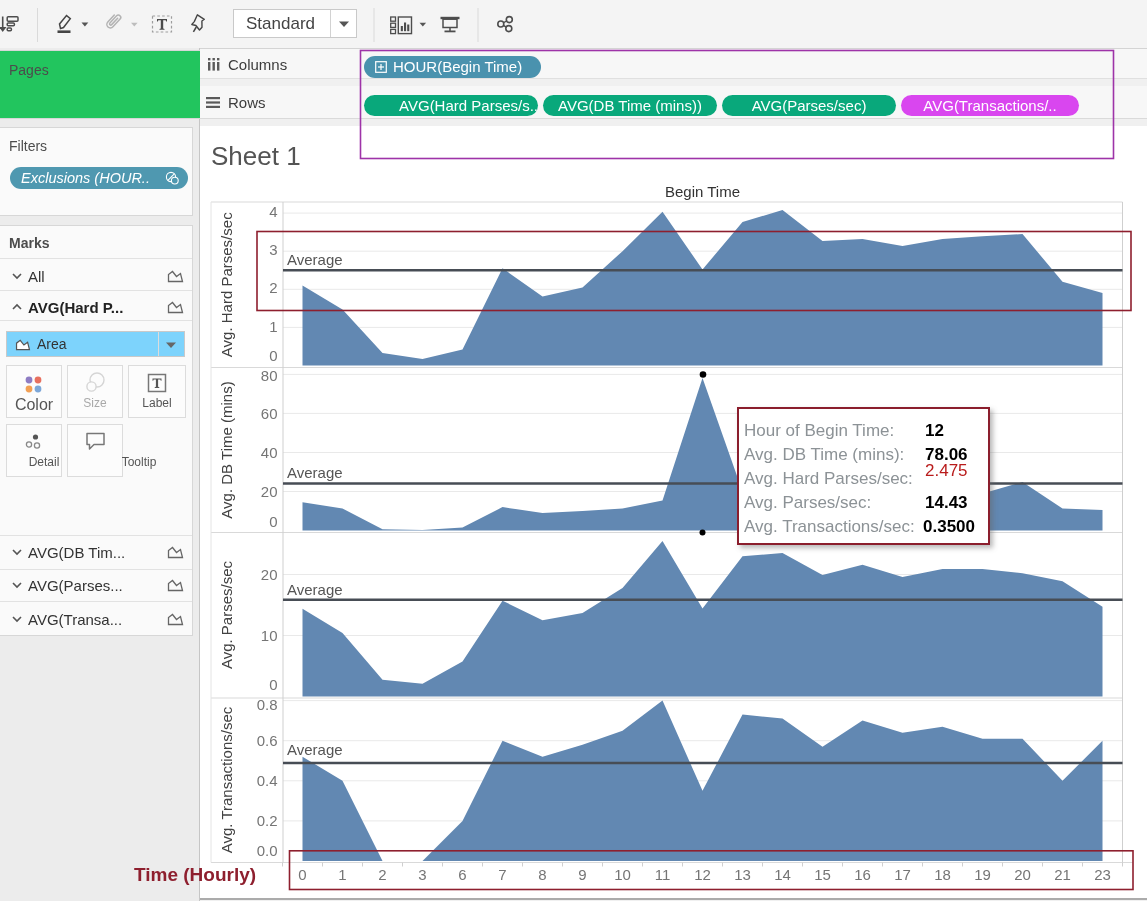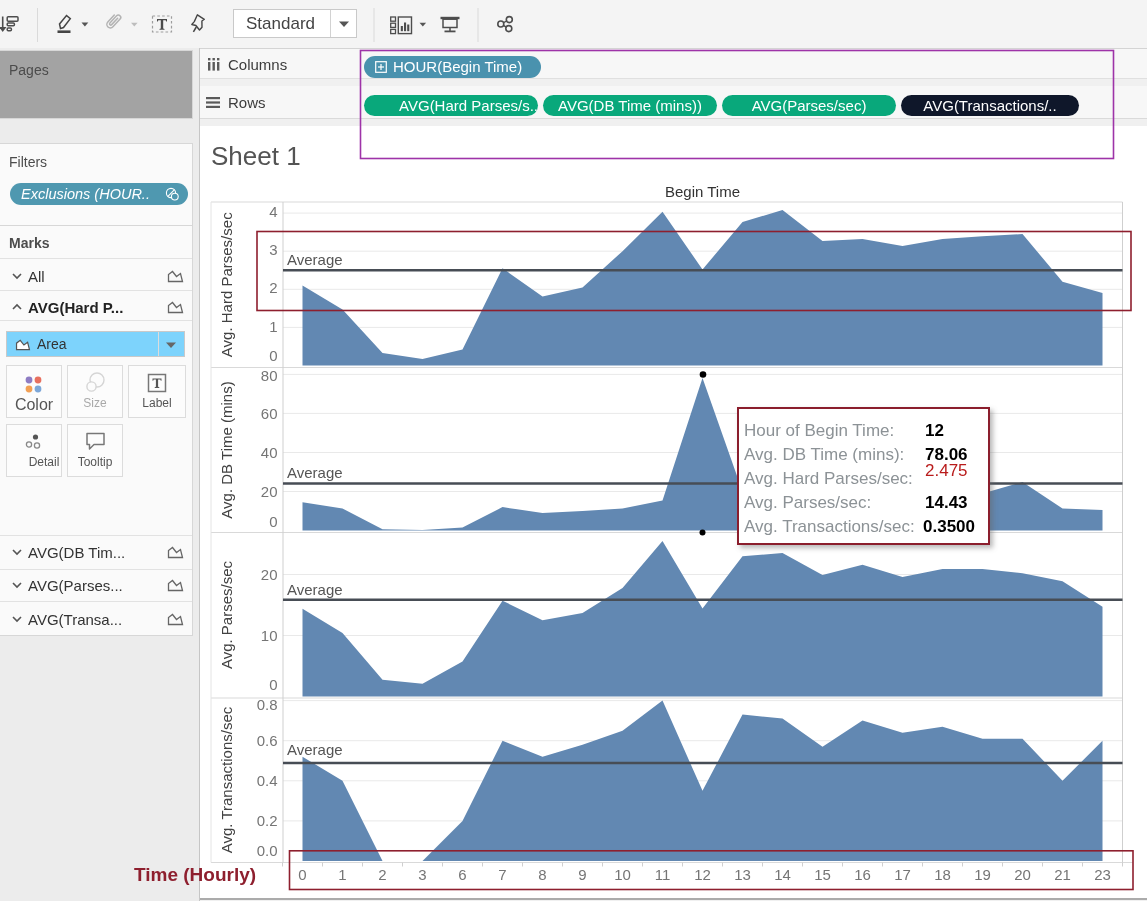--- a/index.html
+++ b/index.html
@@ -59,25 +59,25 @@
 
   <circle cx="509.3" cy="19.6" r="3" fill="none" stroke="#4d4d4d" stroke-width="1.6"></circle>
   <circle cx="500.8" cy="24" r="3" fill="none" stroke="#4d4d4d" stroke-width="1.6"></circle>
   <circle cx="508.8" cy="28.6" r="3" fill="none" stroke="#4d4d4d" stroke-width="1.6"></circle>
   <line x1="506.6" y1="21" x2="503.6" y2="22.7" stroke="#4d4d4d" stroke-width="1.4"></line>
   <line x1="503.5" y1="25.4" x2="506.2" y2="27.2" stroke="#4d4d4d" stroke-width="1.4"></line>
 </svg>
 
 <div class="abs" style="left:0;top:48px;width:199px;height:853px;background:#ececec;border-right:1px solid #c6c6c6;"></div>
 
-<div class="abs" style="left:0;top:50px;width:192px;height:67px;background:#a3a3a3;border:1px solid #d7d7d7;border-left:none;">
+<div class="abs" style="left:0;top:50px;width:192px;height:67px;background:#22c55e;border:1px solid #d7d7d7;border-left:none;padding-left:36px;">
   <div class="abs" style="left:9px;top:11px;font-size:14px;color:#4c4c4c;">Pages</div>
 </div>
 
-<div class="abs" style="left:0;top:127px;width:192px;height:87px;background:#fafafa;border:1px solid #d7d7d7;border-left:none;margin-top:16px;">
+<div class="abs" style="left:0;top:127px;width:192px;height:87px;background:#fafafa;border:1px solid #d7d7d7;border-left:none;">
   <div class="abs" style="left:9px;top:10px;font-size:14px;color:#4c4c4c;">Filters</div>
   <div class="abs" style="left:10px;top:39px;width:178px;height:22px;border-radius:11px;background:#4f98b0;color:#fff;font-size:14.5px;font-style:italic;line-height:22px;padding-left:11px;box-sizing:border-box;">Exclusions (HOUR..
     <svg class="abs" style="right:8px;top:4px" width="15" height="14" viewBox="0 0 15 14">
       <circle cx="6" cy="6" r="4.6" fill="none" stroke="#fff" stroke-width="1.1"></circle>
       <line x1="2.9" y1="9.3" x2="9.3" y2="2.9" stroke="#fff" stroke-width="1.1"></line>
       <circle cx="9.8" cy="9.6" r="3.4" fill="#4f98b0" stroke="#fff" stroke-width="1.1"></circle>
     </svg>
   </div>
 </div>
 
@@ -139,21 +139,21 @@
   <div class="abs" style="left:67px;top:198px;width:56px;height:53px;background:#fcfcfc;border:1px solid #dcdcdc;box-sizing:border-box;"></div>
   <svg class="abs" style="left:22px;top:205px" width="24" height="22" viewBox="0 0 24 22">
     <circle cx="13.5" cy="6" r="2.6" fill="#555"></circle>
     <circle cx="7" cy="13.5" r="2.6" fill="none" stroke="#888" stroke-width="1.3"></circle>
     <circle cx="15" cy="14.5" r="2.6" fill="none" stroke="#888" stroke-width="1.3"></circle>
   </svg>
   <svg class="abs" style="left:85px;top:206px" width="22" height="20" viewBox="0 0 22 20">
     <path d="M2,1.5 H19 V12.5 H9 L4.5,17 V12.5 H2 Z" fill="none" stroke="#777" stroke-width="1.5" stroke-linejoin="round"></path>
   </svg>
   <div class="abs" style="left:6px;top:229px;width:76px;text-align:center;font-size:12px;color:#555;">Detail</div>
-  <div class="abs" style="left:67px;top:229px;width:56px;text-align:center;font-size:12px;color:#555;">Tooltip</div>
+  <div class="abs" style="left:67px;top:229px;width:56px;text-align:center;font-size:12px;color:#555;padding-left:44px;">Tooltip</div>
 
   <div class="abs" style="left:0;top:309px;width:192px;border-top:1px solid #e2e2e2;"></div>
   <svg class="abs" style="left:11px;top:322px" width="12" height="8" viewBox="0 0 12 8">
       <path d="M2,2 L6,6 L10,2" fill="none" stroke="#555" stroke-width="1.6"></path>
     </svg>
   <div class="abs" style="left:28px;top:318px;font-size:15px;color:#333;">AVG(DB Tim...</div>
   <svg class="abs" style="left:167px;top:320px" width="17" height="13" viewBox="0 0 17 13">
       <path d="M1.5,11.5 V4.5 L5.5,1.5 L9.5,6.5 L13.5,3.5 L15.5,11.5 Z" fill="#fafafa" stroke="#666" stroke-width="1.3"></path>
     </svg>
   <div class="abs" style="left:0;top:343px;width:192px;border-top:1px solid #e2e2e2;"></div>
@@ -201,21 +201,21 @@
   <svg class="abs" style="left:11px;top:5px" width="12" height="12" viewBox="0 0 12 12">
     <rect x="0.7" y="0.7" width="10.6" height="10.6" fill="none" stroke="#fff" stroke-width="1.2"></rect>
     <line x1="6" y1="3" x2="6" y2="9" stroke="#fff" stroke-width="1.2"></line>
       <line x1="3" y1="6" x2="9" y2="6" stroke="#fff" stroke-width="1.2"></line>
   </svg>
   <span style="margin-left:29px;">HOUR(Begin Time)</span>
 </div>
 <div class="abs" style="left:364px;top:94.5px;width:174px;height:21.5px;border-radius:11px;background:#09a87b;color:#fff;font-size:15px;line-height:21.5px;text-align:right;">AVG(Hard Parses/s..</div>
 <div class="abs" style="left:543px;top:94.5px;width:174px;height:21.5px;border-radius:11px;background:#09a87b;color:#fff;font-size:15px;line-height:21.5px;text-align:center;">AVG(DB Time (mins))</div>
 <div class="abs" style="left:722px;top:94.5px;width:174px;height:21.5px;border-radius:11px;background:#09a87b;color:#fff;font-size:15px;line-height:21.5px;text-align:center;">AVG(Parses/sec)</div>
-<div class="abs" style="left:901px;top:94.5px;width:178px;height:21.5px;border-radius:11px;background:#0f172a;color:#fff;font-size:15px;line-height:21.5px;text-align:center;">AVG(Transactions/..</div>
+<div class="abs" style="left:901px;top:94.5px;width:178px;height:21.5px;border-radius:11px;background:#d946ef;color:#fff;font-size:15px;line-height:21.5px;text-align:center;">AVG(Transactions/..</div>
 
 <div class="abs" style="left:200px;top:126px;width:947px;height:772px;background:#fff;"></div>
 <div class="abs" style="left:200px;top:898px;width:947px;height:1.5px;background:#ababab;"></div>
 <div class="abs" style="left:200px;top:899.5px;width:947px;height:1.5px;background:#f0f0f0;"></div>
 <div class="abs" style="left:211px;top:141px;font-size:26px;color:#545454;">Sheet 1</div>
 
 <svg class="abs" style="left:0;top:0;pointer-events:none;" width="1147" height="901" viewBox="0 0 1147 901" font-family="Liberation Sans,sans-serif">
 
   <g stroke="#e9e9e9" stroke-width="1">
     <line x1="283" y1="213.1" x2="1122.5" y2="213.1"></line>

